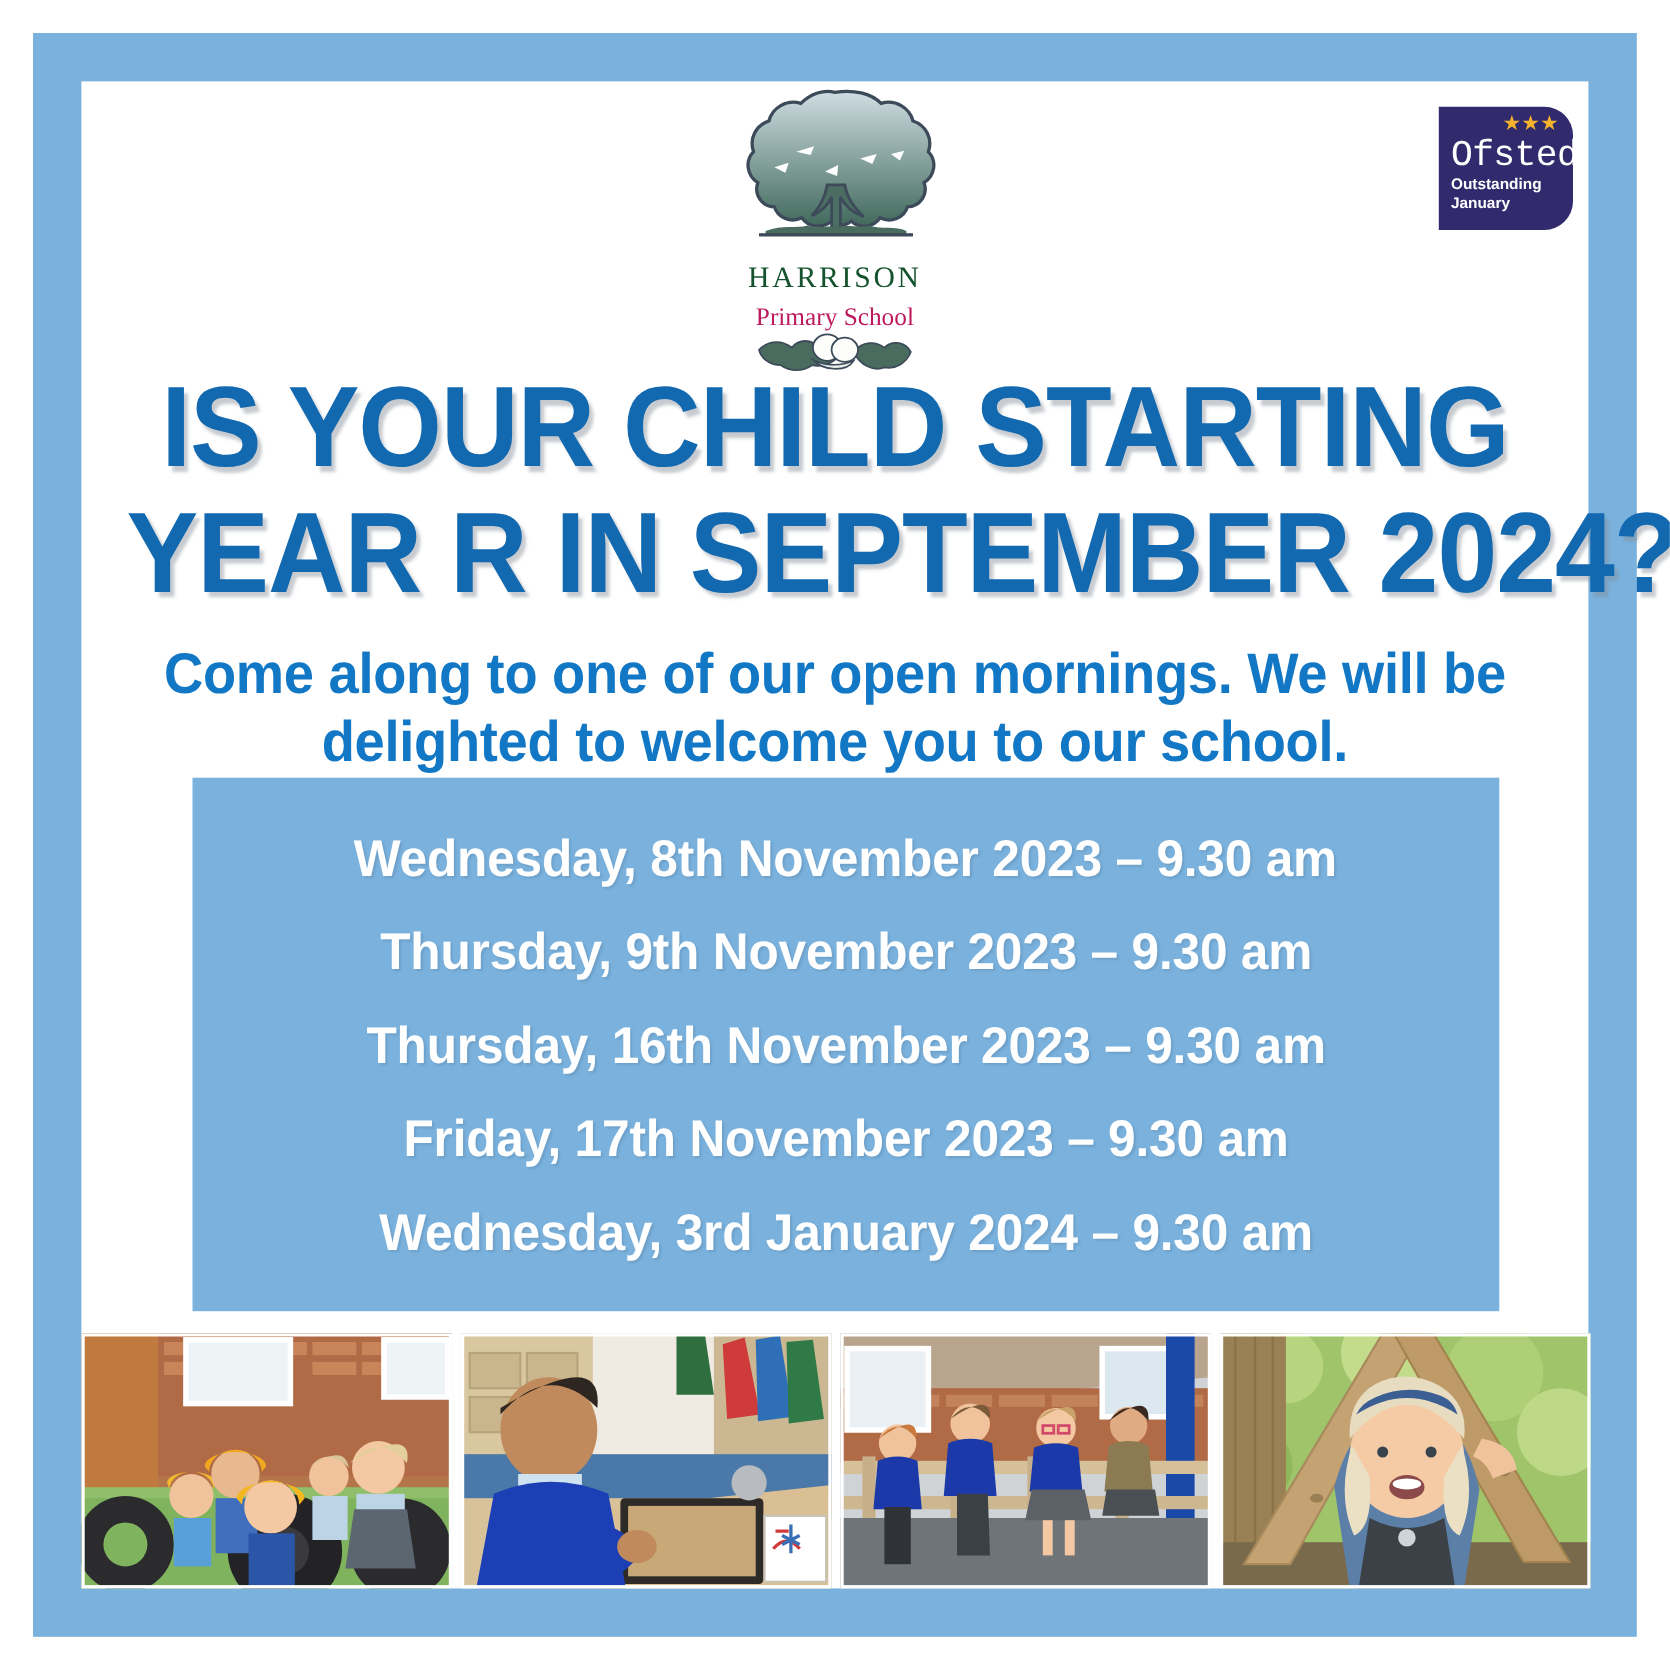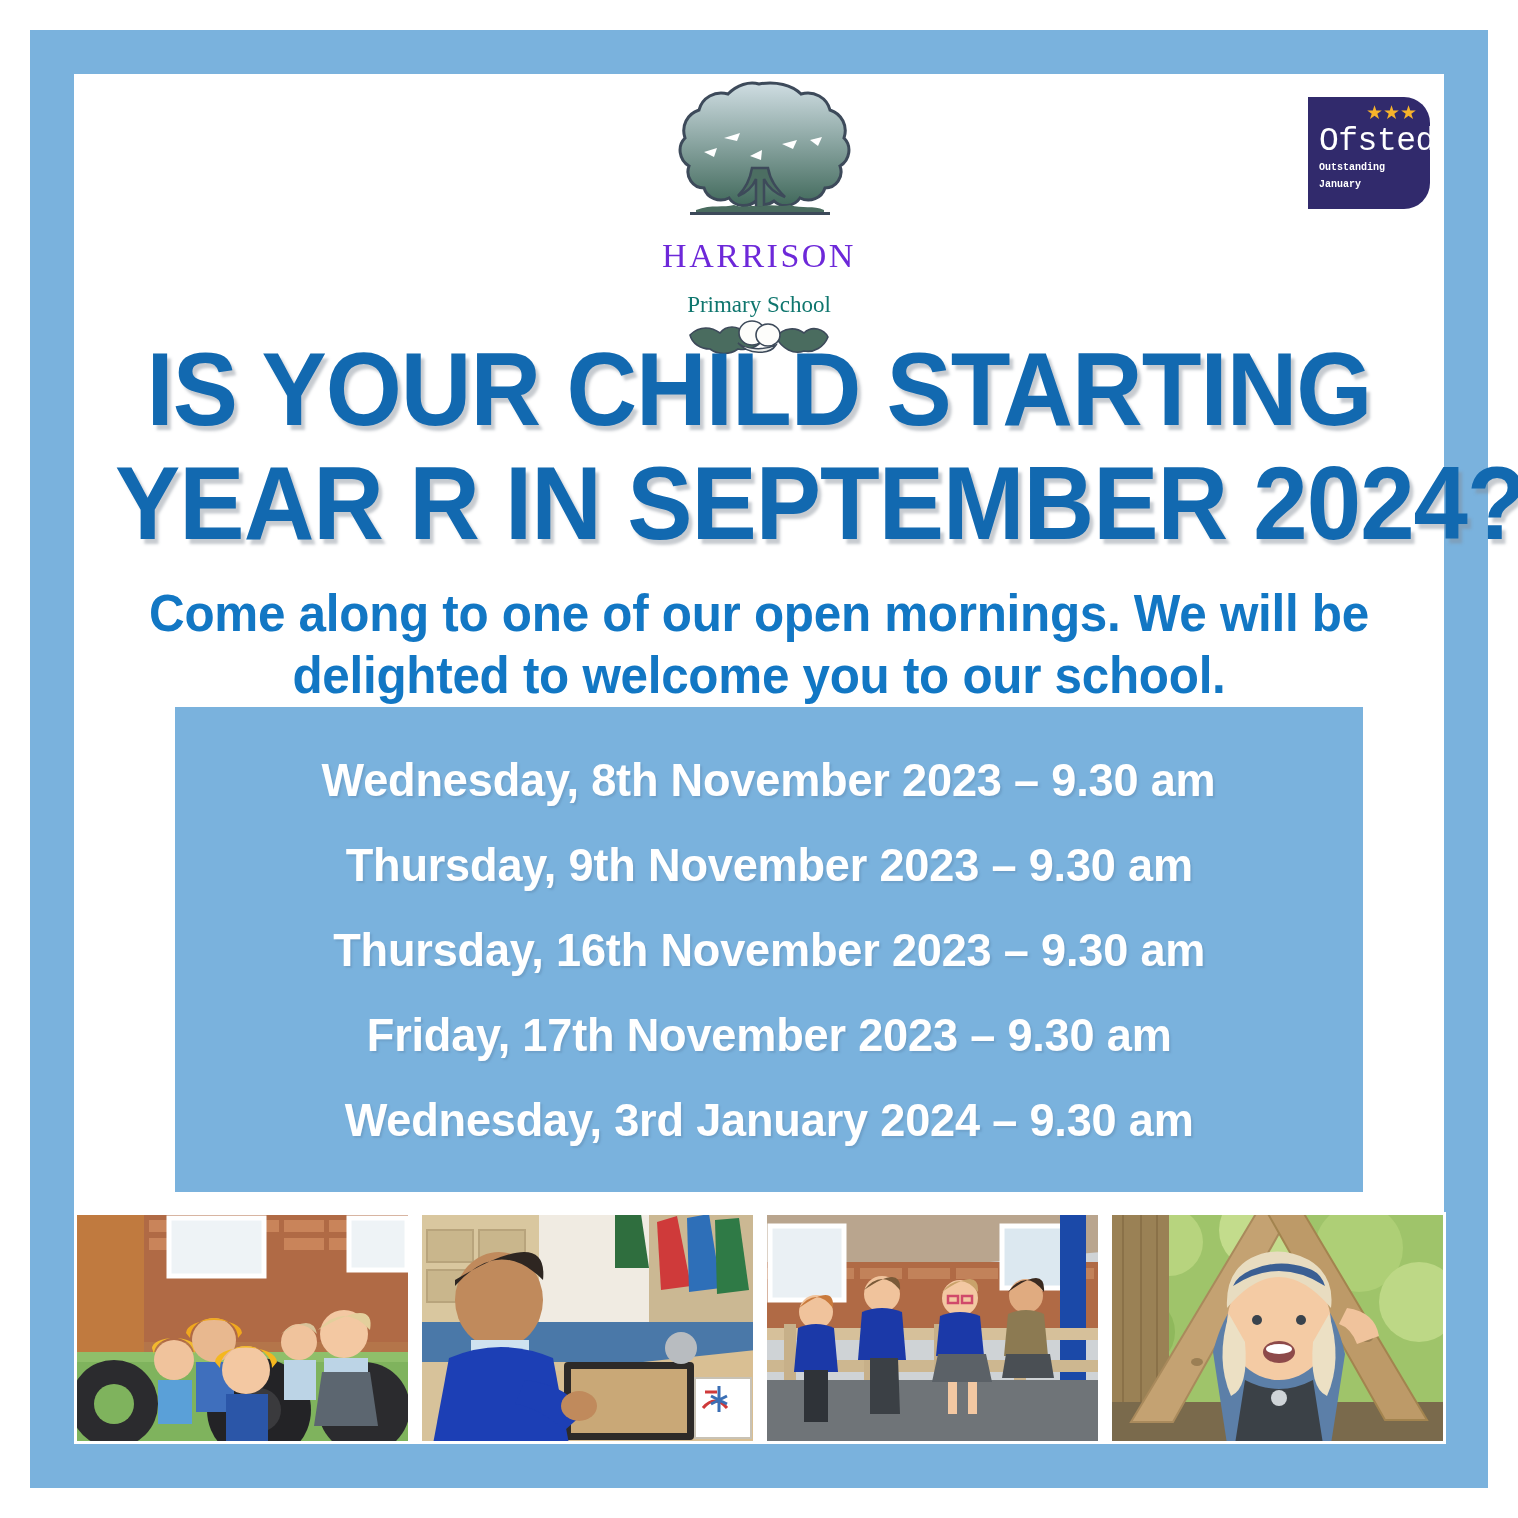--- a/index.html
+++ b/index.html
@@ -61,32 +61,32 @@
     width: 200px;
     height: 245px;
     text-align: center;
   }
   .logo-tree {
     display: block;
     margin: 0 auto;
   }
   .logo-name {
     font-family: "Liberation Serif", serif;
-    font-size: 34px;
+    font-size: 27px;
     letter-spacing: 2.5px;
-    color: #6d28d9;
+    color: #14532d;
     line-height: 1;
     margin-top: -6px;
   }
   .logo-sub {
     font-family: "Liberation Serif", serif;
     font-size: 23px;
-    color: #0f766e;
+    color: #be185d;
     line-height: 1.2;
-    margin-top: 18px;
+    margin-top: 8px;
   }
 
   
   .ofsted {
     position: absolute;
     right: 14px;
     top: 23px;
     width: 122px;
     height: 112px;
     background: #312a6c;
@@ -106,24 +106,23 @@
     font-size: 19px;
   }
   .ofsted-word {
     font-family: Liberation Mono, monospace;
     font-size: 33px;
     font-weight: 400;
     line-height: 34px;
     letter-spacing: -0.5px;
   }
   .ofsted-line {
-    font-size: 10px;
+    font-size: 14px;
     font-weight: bold;
     line-height: 17px;
-    font-family: Liberation Mono, monospace;
   }
 
   
   .headline {
     position: absolute;
     left: 0;
     top: 258px;
     width: 1370px;
     text-align: center;
     color: #1269b0;

